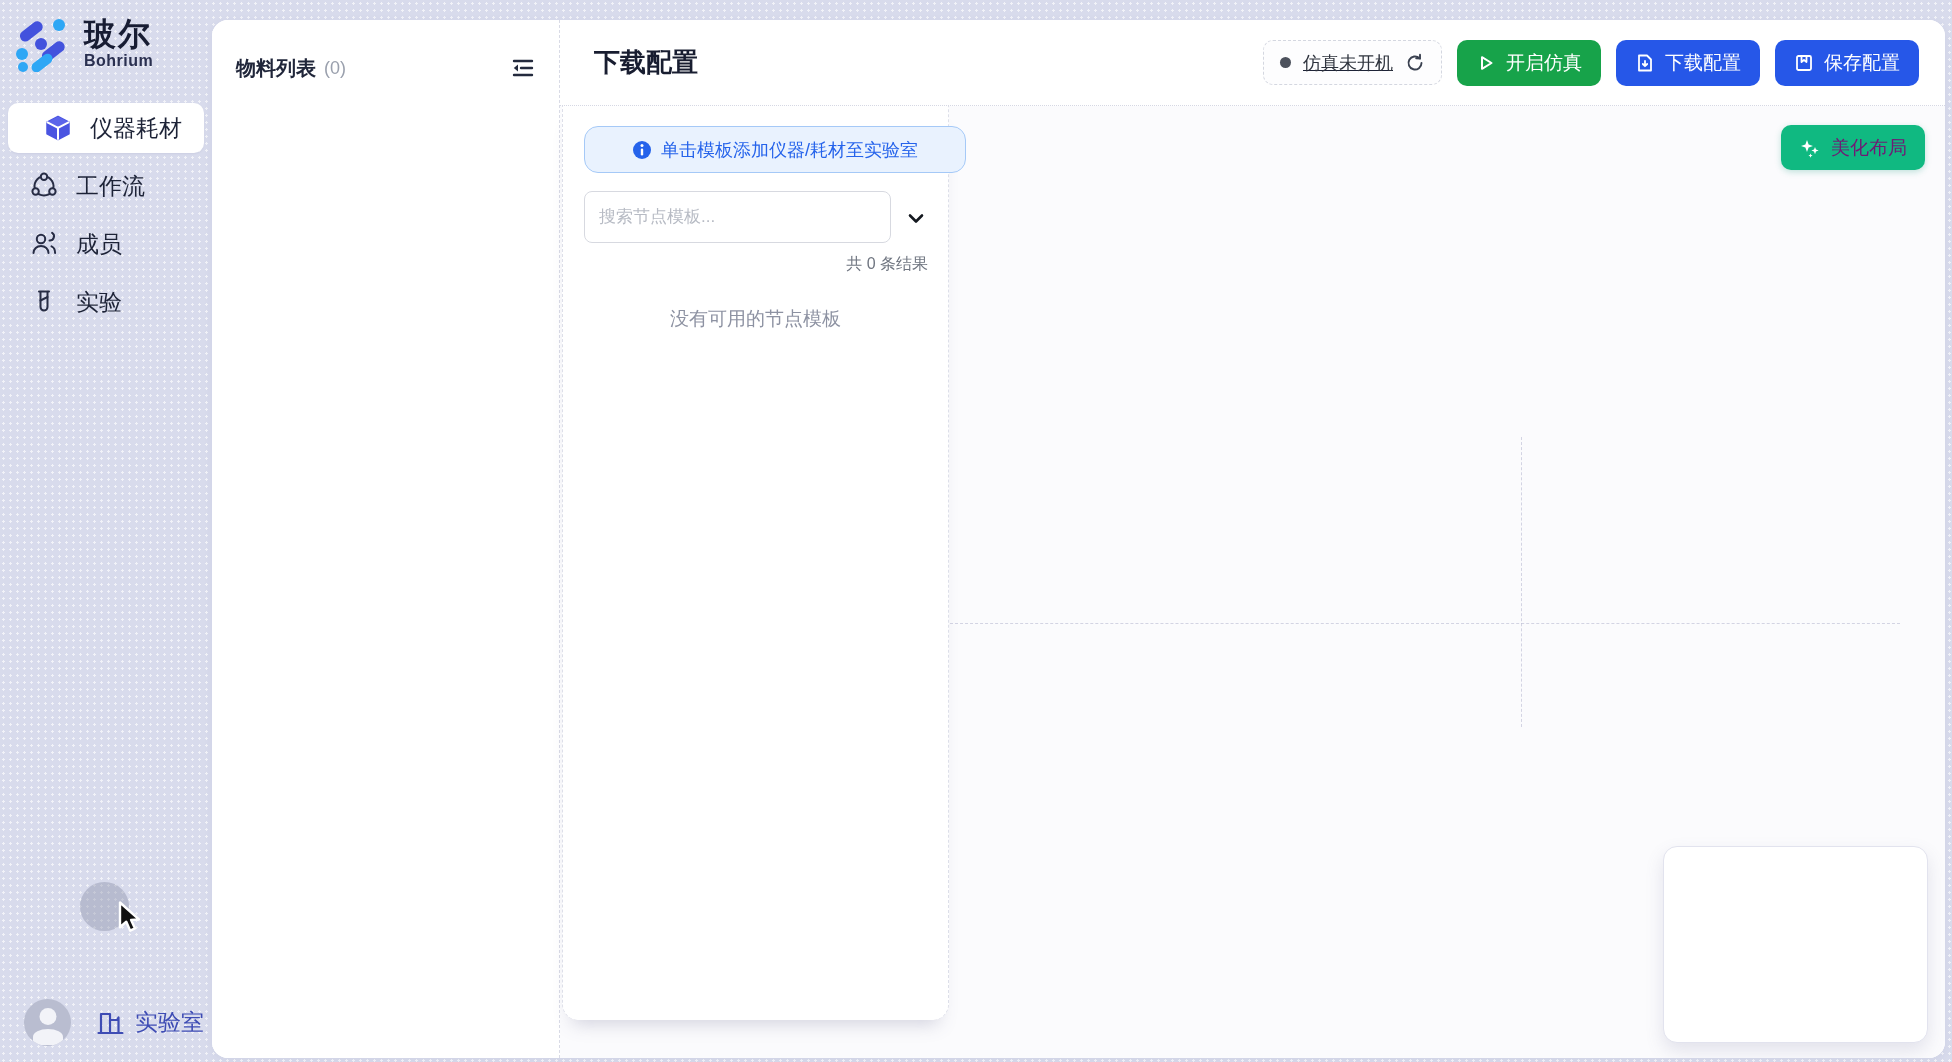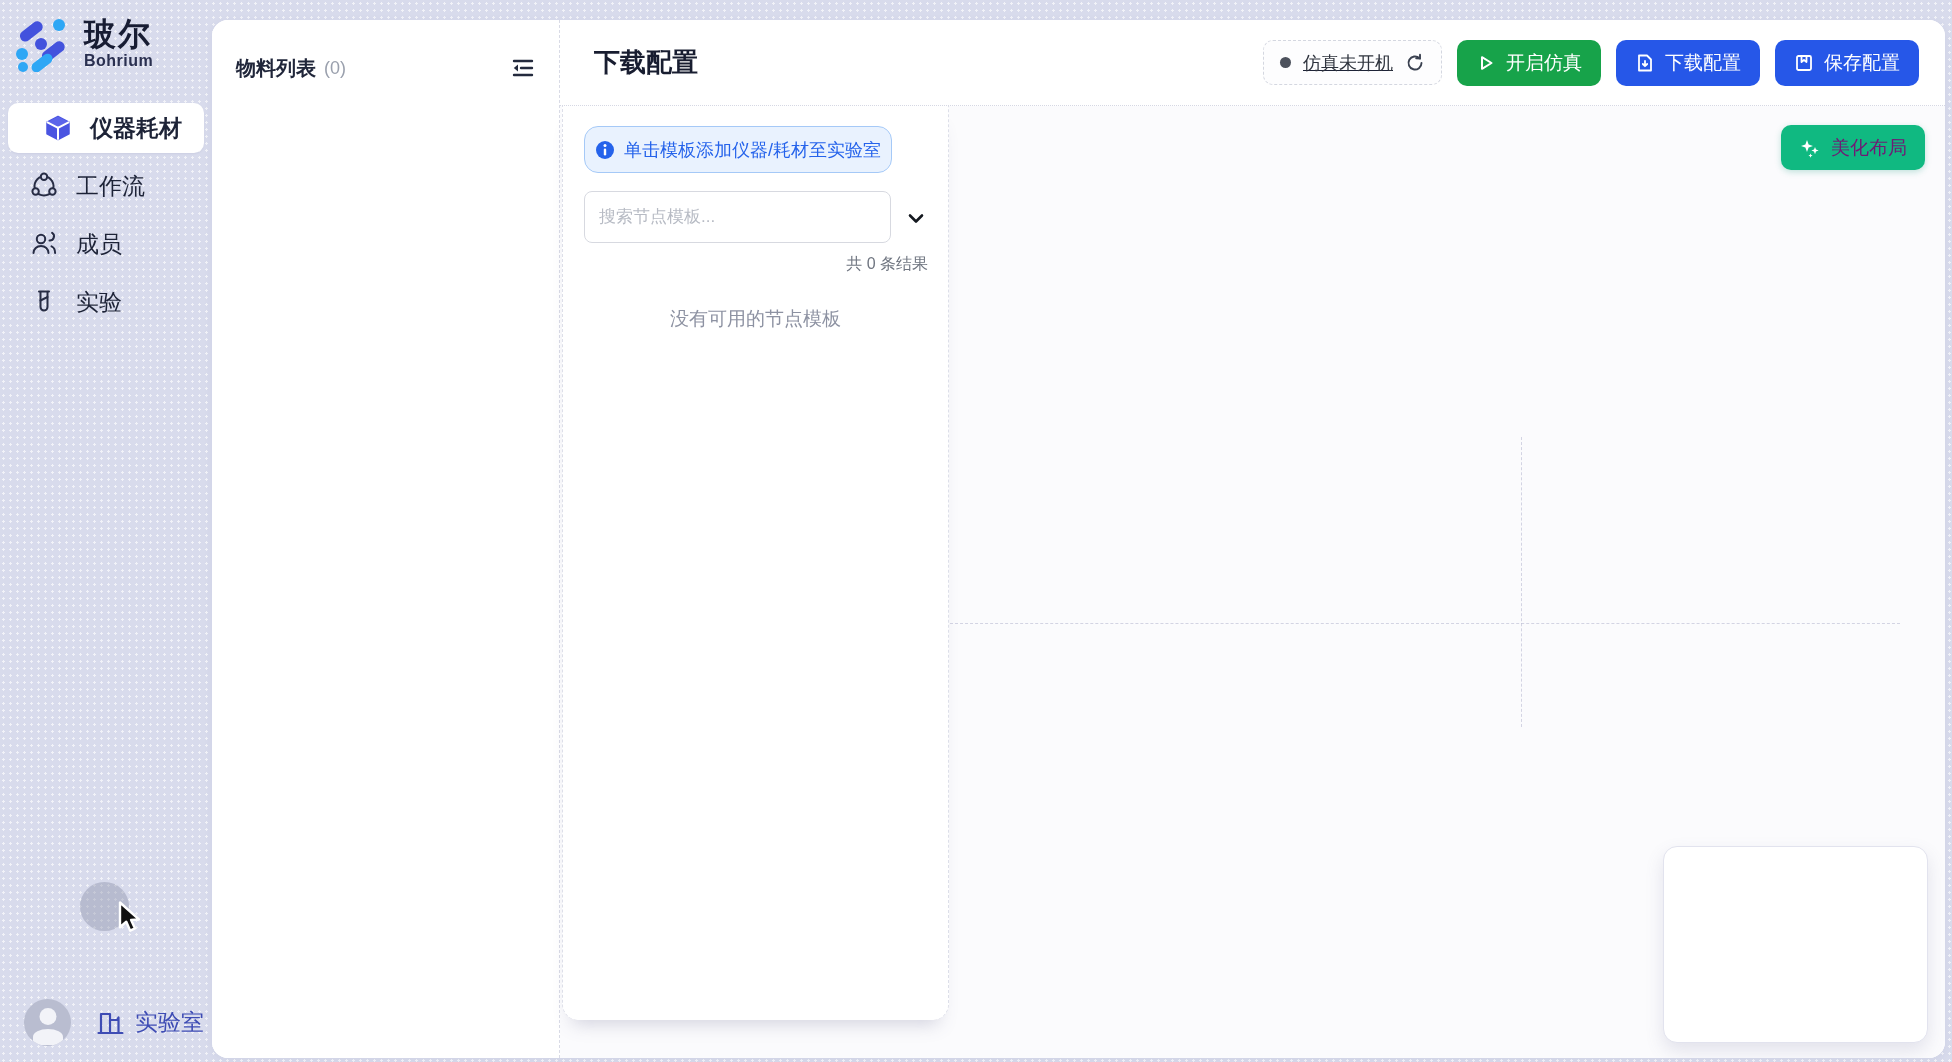--- a/index.html
+++ b/index.html
@@ -14,21 +14,21 @@
   }
 
   
   .sidebar { position:absolute; left:0; top:0; width:212px; height:1062px; }
   .brand { display:flex; align-items:center; gap:16px; padding:16px 0 0 14px; }
   .brand-text .cn { font-size:32px; font-weight:700; color:#171c33; letter-spacing:2px; line-height:1.05; }
   .brand-text .en { font-size:16px; font-weight:700; color:#2a3050; letter-spacing:.5px; }
   .menu { position:absolute; top:103px; left:0; right:0; display:flex; flex-direction:column; gap:8px; }
   .menu-item { display:flex; align-items:center; gap:18px; height:50px; margin:0 8px; padding-left:22px; border-radius:10px; font-size:23px; color:#1d2337; cursor:pointer; }
   .menu-item .mi-icon { width:28px; height:28px; display:flex; align-items:center; justify-content:center; }
-  .menu-item.active { background:#ffffff; font-weight:700; box-shadow:0 1px 2px rgba(60,60,110,.08);padding-left:36px; }
+  .menu-item.active { background:#ffffff; font-weight:400; box-shadow:0 1px 2px rgba(60,60,110,.08);padding-left:36px; }
   .side-footer { position:absolute; left:0; bottom:16px; width:212px; display:flex; align-items:center; padding:0 0 0 24px; gap:24px; }
   .avatar { width:47px; height:47px; border-radius:50%; background:#b9bdd0; position:relative; overflow:hidden; flex:none; }
   .avatar .head { position:absolute; left:50%; top:9px; transform:translateX(-50%); width:17px; height:17px; border-radius:50%; background:#f2f3f8; }
   .avatar .body { position:absolute; left:50%; top:30px; transform:translateX(-50%); width:30px; height:16px; border-radius:50% 50% 0 0; background:#f2f3f8; }
   .lab-link { display:flex; align-items:center; gap:10px; color:#3e4cb4; font-size:23px; font-weight:500; cursor:pointer; }
 
   
   .click-circle { position:absolute; left:80px; top:882px; width:49px; height:49px; border-radius:50%; background:rgba(128,134,160,.38); }
   .cursor { position:absolute; left:117px; top:901px; }
 
@@ -54,21 +54,21 @@
   .btn { display:flex; align-items:center; gap:10px; height:46px; padding:0 19px; border:none; border-radius:10px; color:#fff; font-size:19px; font-weight:500; font-family:inherit; cursor:pointer; }
   .btn-green { background:var(--accent_green); }
   .btn-blue  { background:var(--accent_blue); }
 
   
   .canvas { position:relative; flex:1; background:#fbfbfd; min-height:0; }
 
   .node-panel { position:absolute; left:2px; top:0; width:387px; height:914px; background:#fff;
     border-left:1px dashed #dddfe9; border-right:1px dashed #dddfe9; border-radius:0 0 16px 16px;
     box-shadow:0 14px 18px -10px rgba(90,90,130,.25); }
-  .hint-banner { position:absolute; left:21px; top:20px; width:308px; height:47px; display:flex; align-items:center; justify-content:center; gap:9px;
+  .hint-banner { position:absolute; left:21px; top:20px; width:382px; height:47px; display:flex; align-items:center; justify-content:center; gap:9px;
     background:#e9f2fe; border:1px solid #a5c9f7; border-radius:14px; color:#2563eb; font-size:18px; }
   .search-row { position:absolute; left:21px; top:85px; width:345px; }
   .search-input { width:307px; height:52px; border:1px solid #d7d9e0; border-radius:8px; padding:16px 14px; font-size:17px; font-family:inherit; color:#333; background:#fff; outline:none; }
   .search-input::placeholder { color:#b7bbc4; }
   .collapse-chevron { position:absolute; right:0; top:14px; width:26px; height:26px; display:flex; align-items:center; justify-content:center; cursor:pointer; }
   .result-count { position:absolute; right:20px; top:148px; font-size:16px; color:#6f7580; }
   .empty-text { position:absolute; left:0; right:0; top:200px; text-align:center; font-size:19px; color:#8d92a2; }
 
   .beautify-btn { position:absolute; top:19px; right:20px; height:45px; display:flex; align-items:center; gap:10px; padding:0 18px;
     background:var(--accent_teal); color:#701a75; border:none; border-radius:10px; font-size:19px; font-weight:500; font-family:inherit; cursor:pointer;

